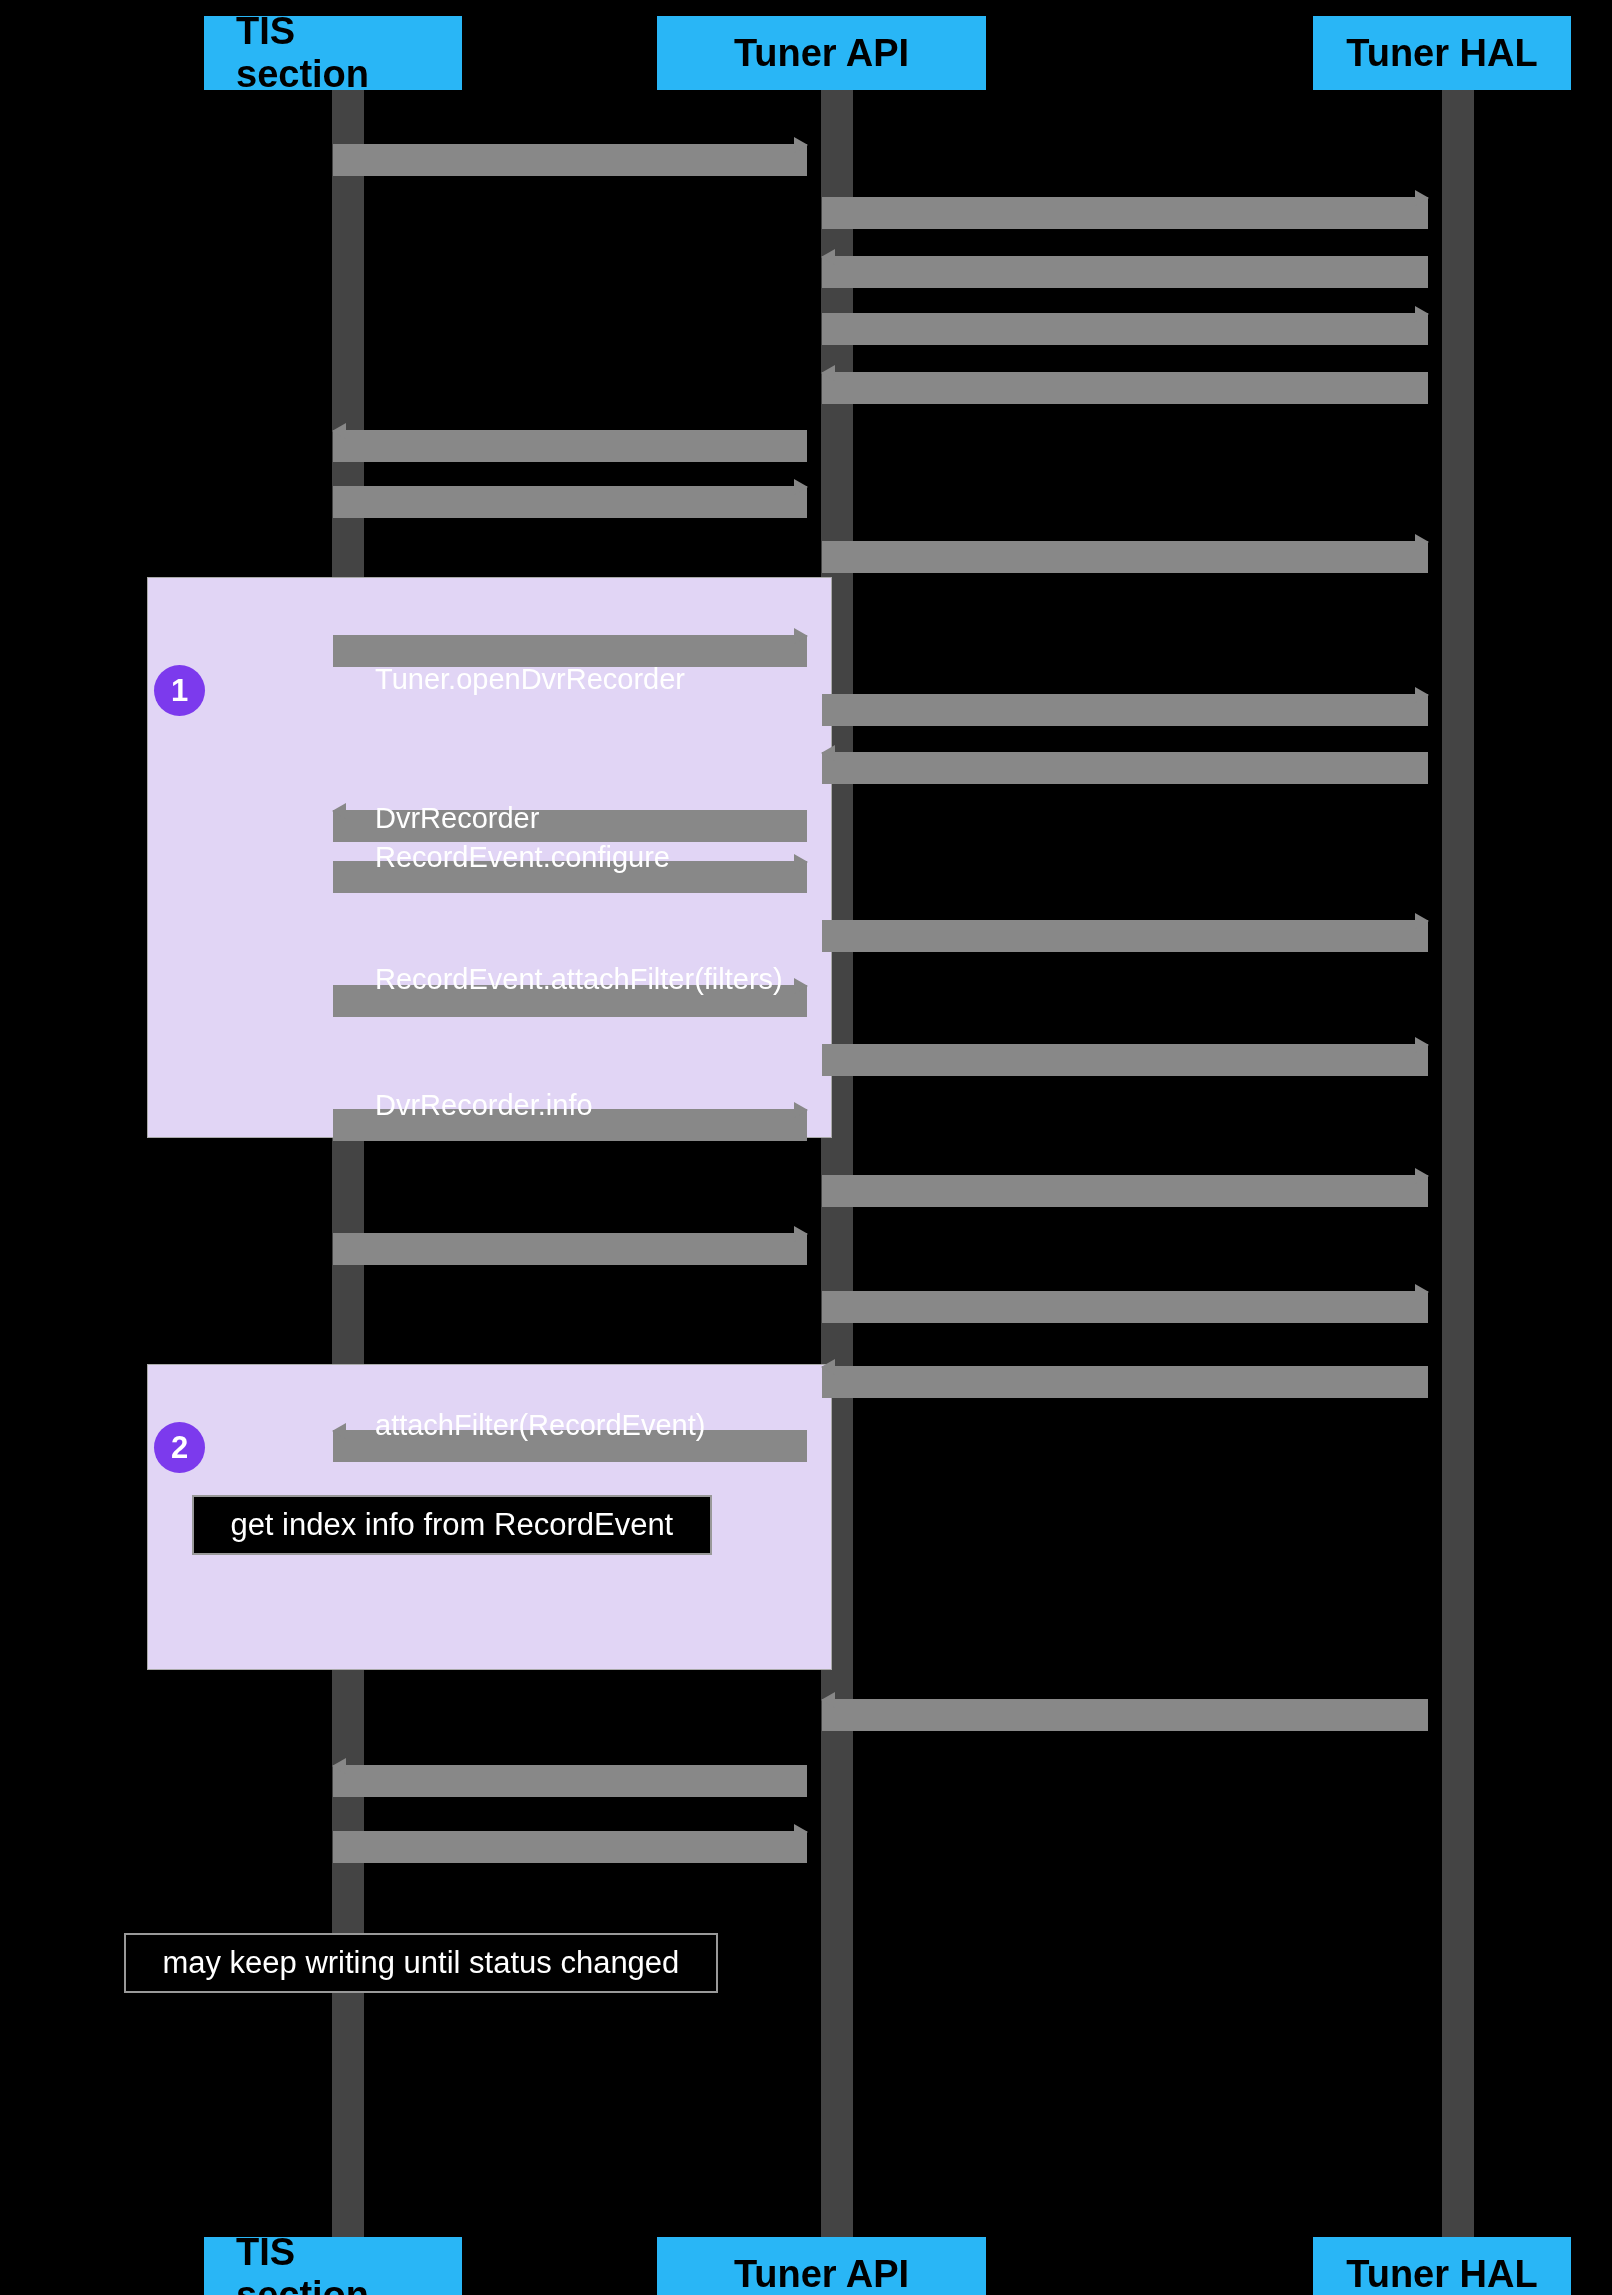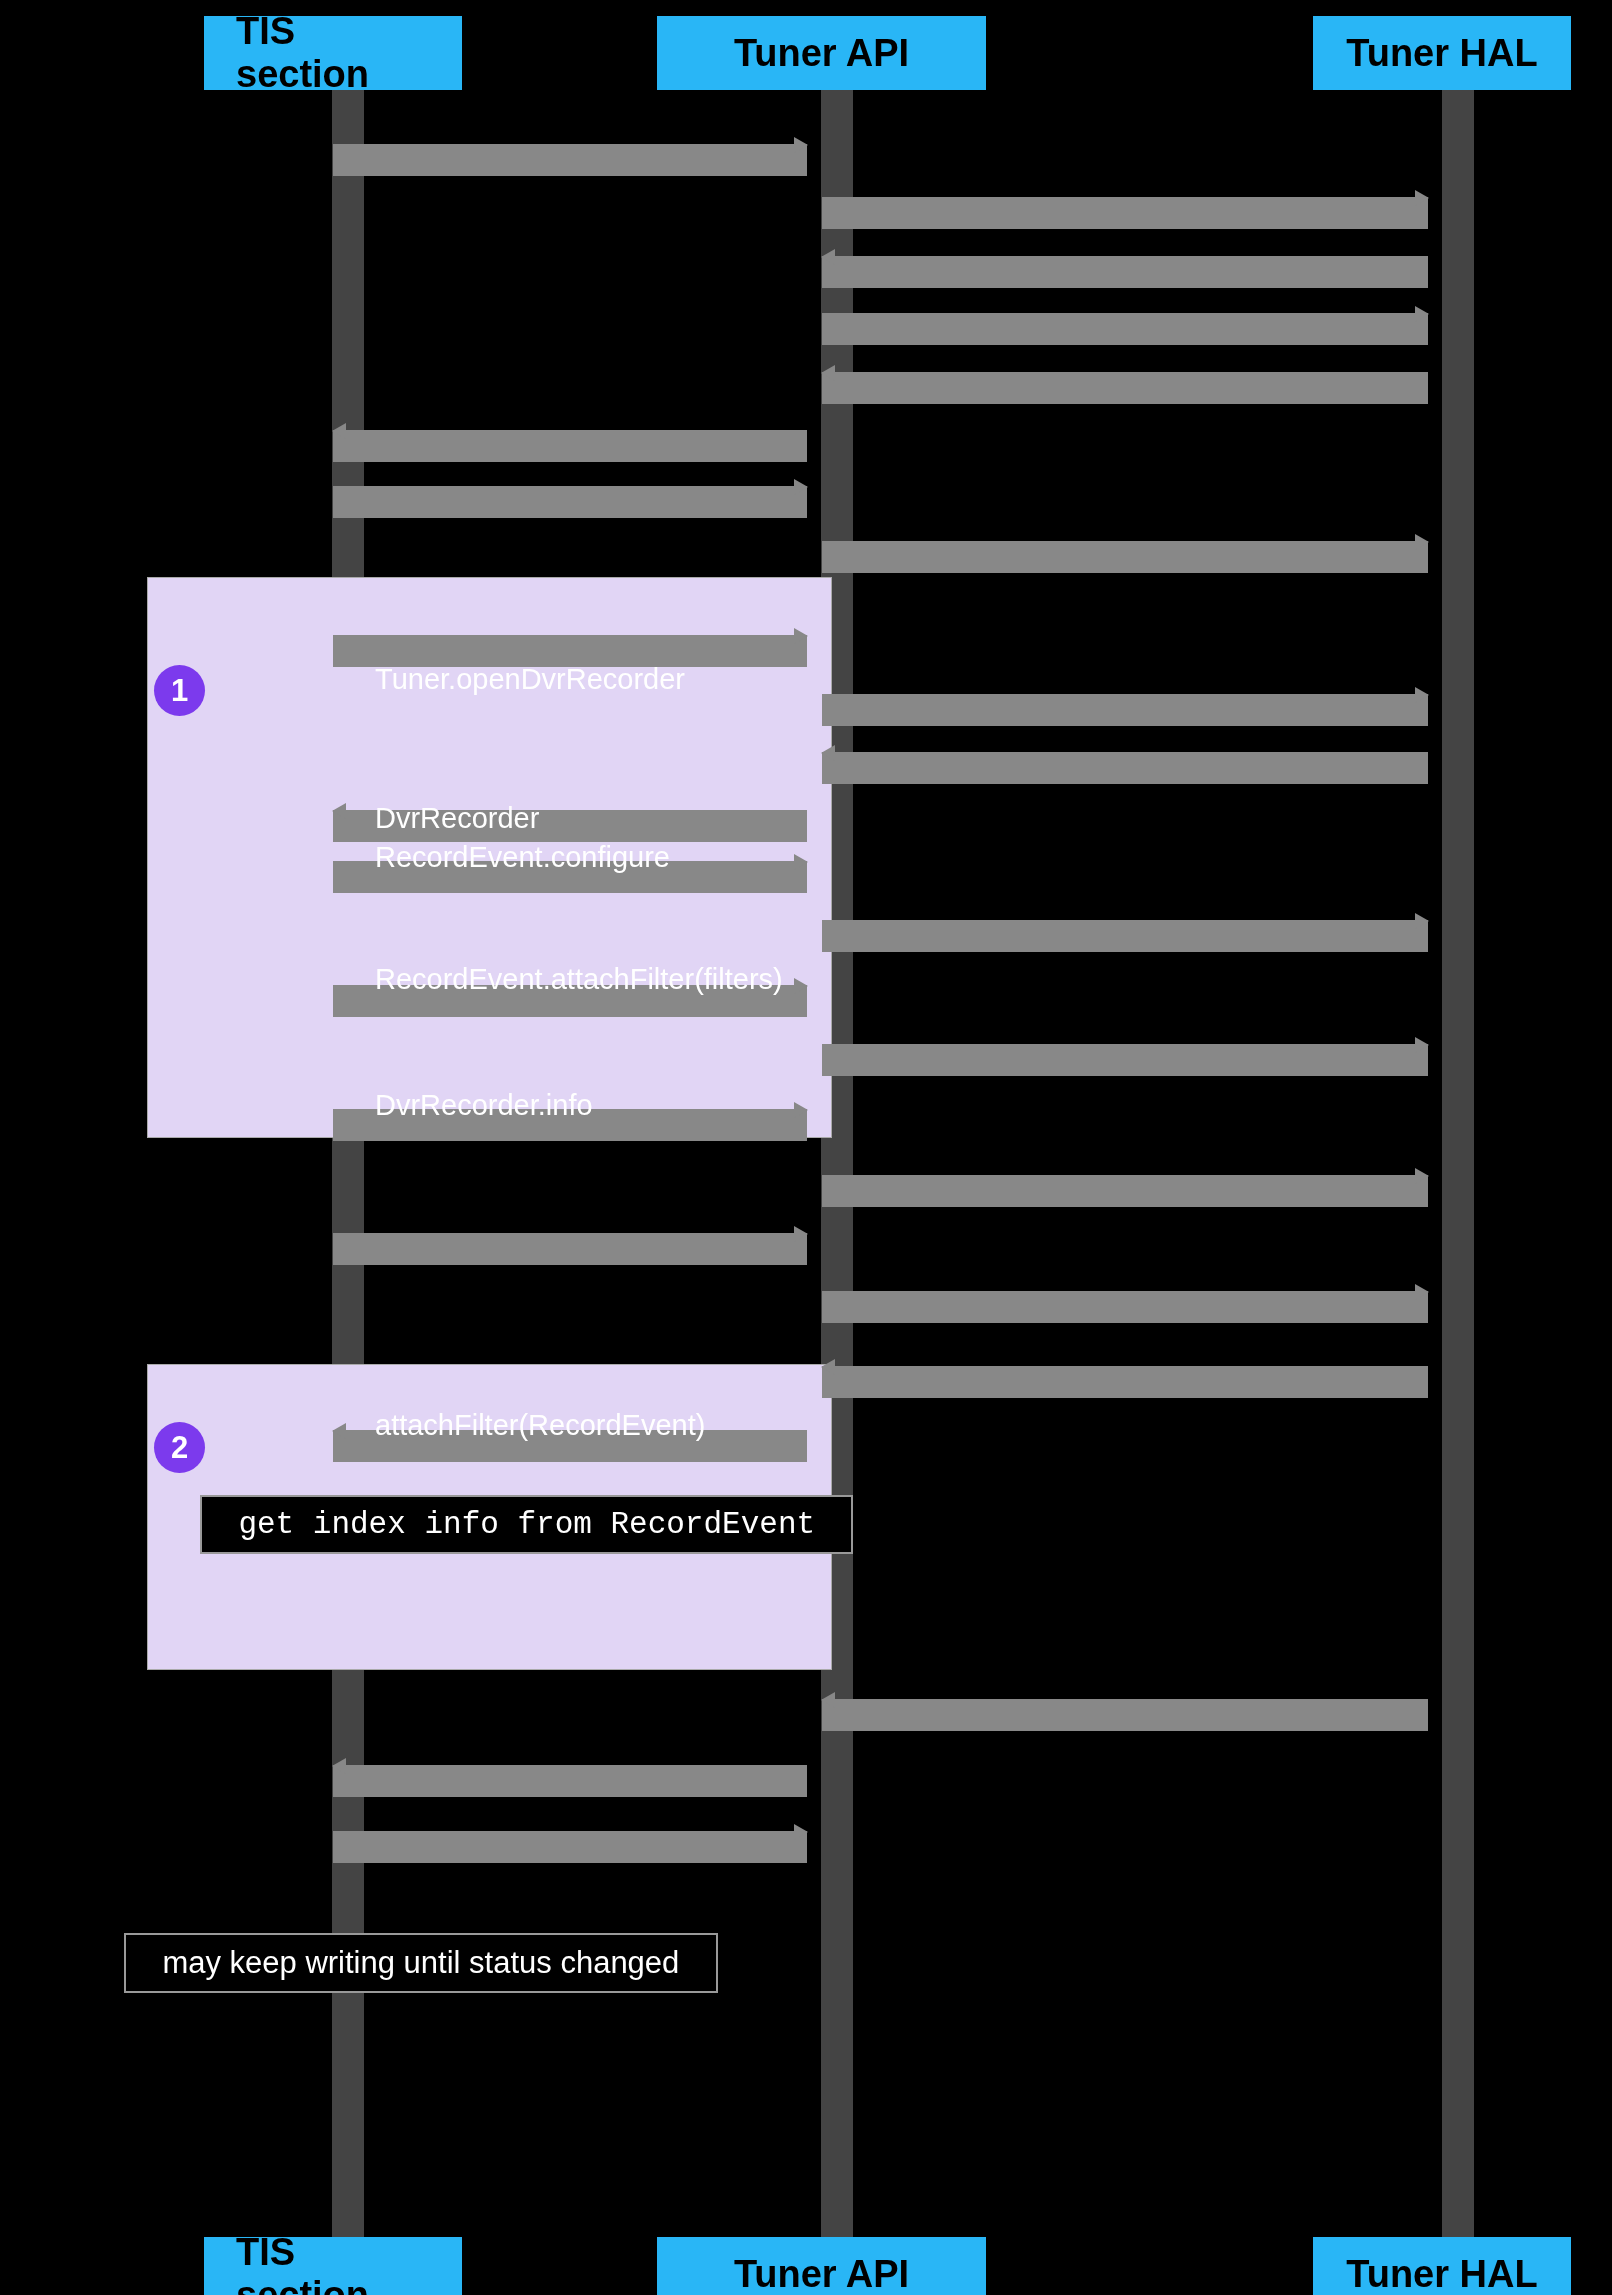--- a/index.html
+++ b/index.html
@@ -192,21 +192,21 @@
 
 <div class="step-circle" style="left: 138px; top: 1406px;">
   <span>2</span>
 </div>
 
 <div class="arrow left" style="top: 1350px; left: 806px; width: 606px;"></div>
 
 <div class="arrow left" style="top: 1414px; left: 317px; width: 474px;"></div>
 <div class="arrow-label" style="top: 1377px; left: 343px;">attachFilter(RecordEvent)</div>
 
-<div class="note-box" style="left: 184px; top: 1479px; font-family: Liberation Mono, monospace;">
+<div class="note-box" style="left: 176px; top: 1479px;">
   <span>get index info from RecordEvent</span>
 </div>
 
 <div class="arrow left" style="top: 1683px; left: 806px; width: 606px;"></div>
 
 <div class="arrow left" style="top: 1749px; left: 317px; width: 474px;"></div>
 
 <div class="arrow" style="top: 1815px; left: 317px; width: 474px;"></div>
 
 <div class="note-box" style="left: 108px; top: 1917px;">

